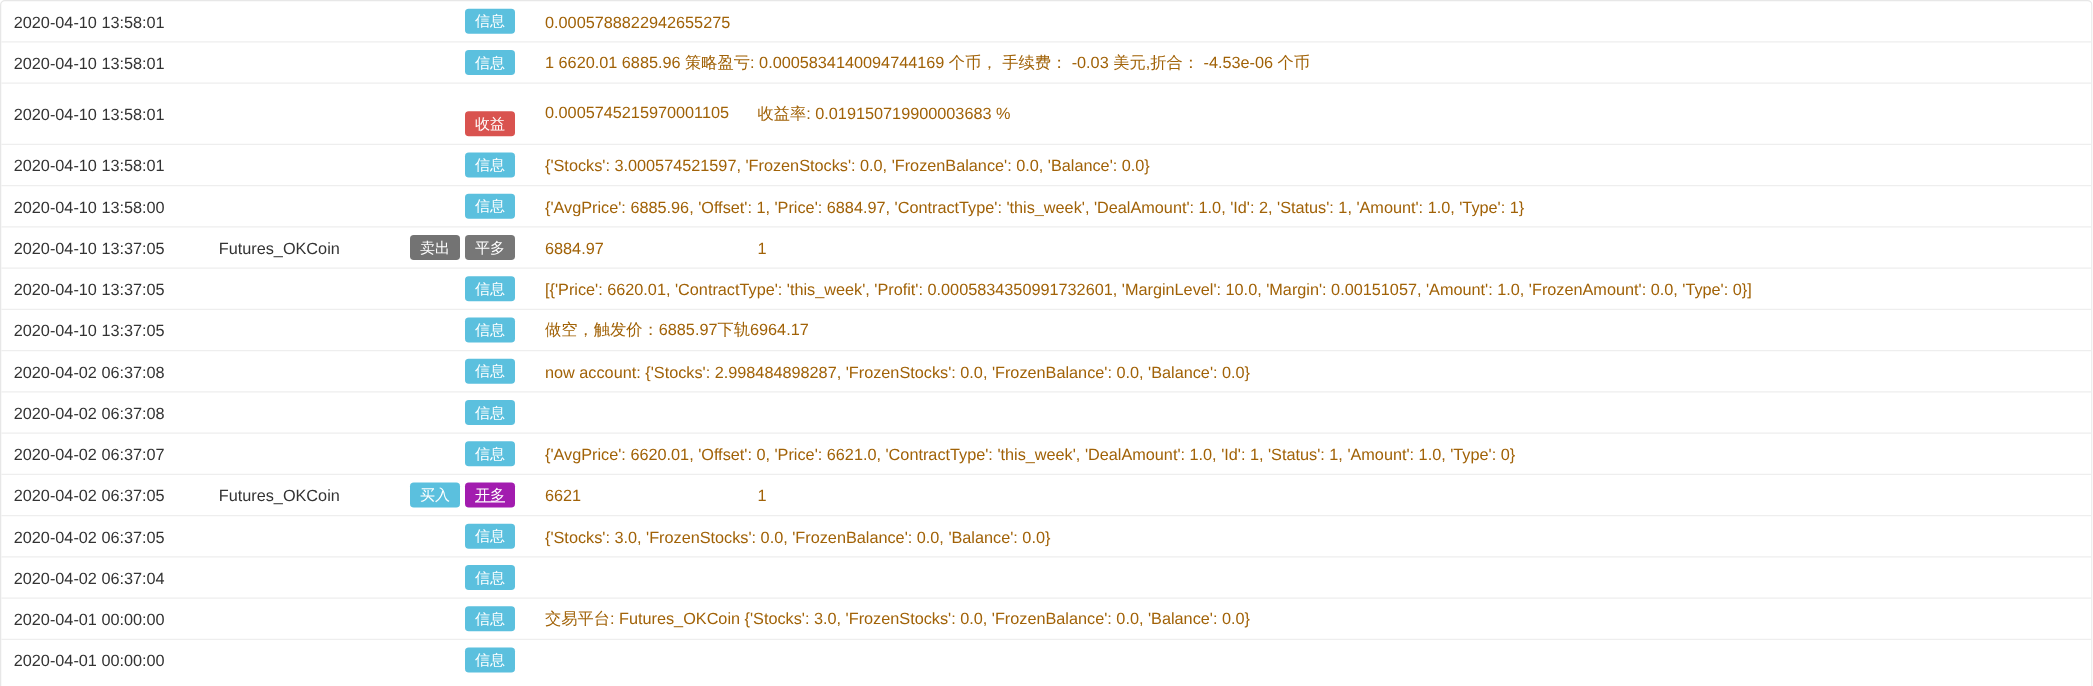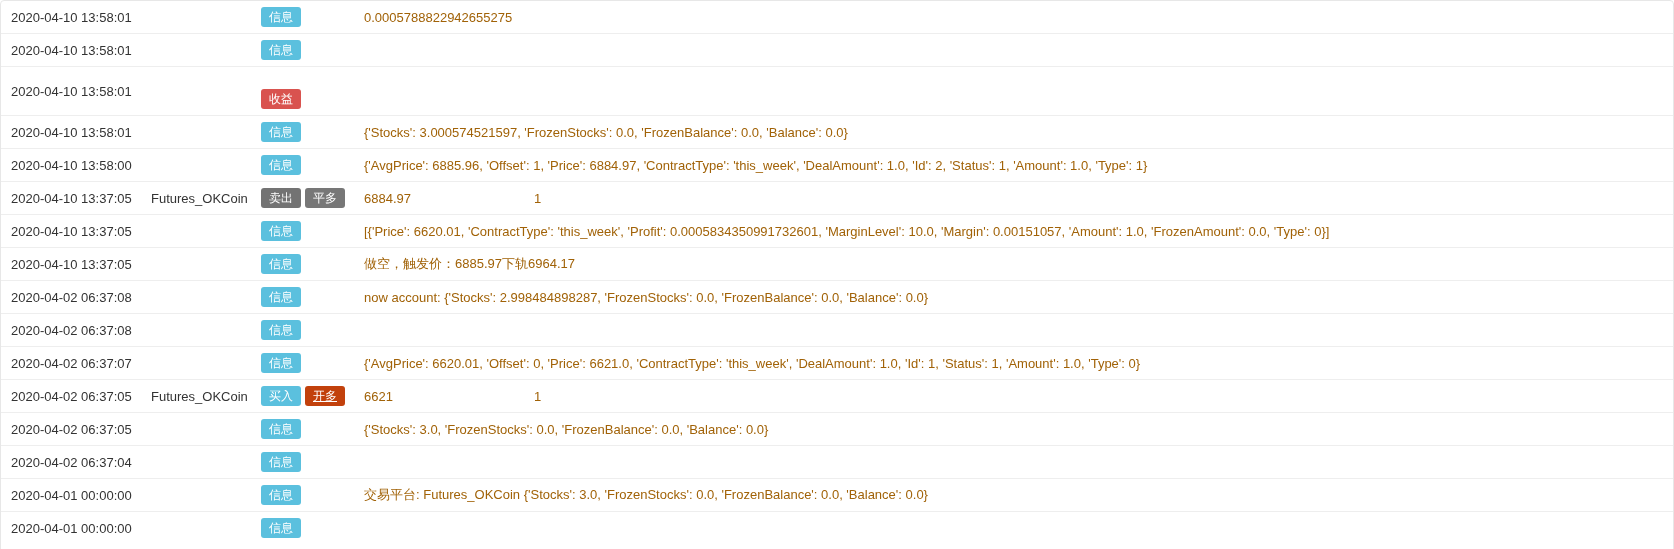--- a/index.html
+++ b/index.html
@@ -20,20 +20,21 @@
       border-radius: 4px;
       overflow: hidden;
       padding-bottom: 30px;
     }
     .log-row {
       display: flex;
       align-items: center;
       padding: 6px 10px;
       border-top: 1px solid #eee;
       min-height: 30px;
+      gap: 24px;
     }
     .log-row:first-child {
       border-top: none;
     }
     .col-time {
       width: 140px;
       flex-shrink: 0;
       color: #333;
       font-size: 13px;
     }
@@ -41,20 +42,21 @@
       width: 110px;
       flex-shrink: 0;
       color: #333;
       font-size: 13px;
     }
     .col-tags {
       width: 103px;
       flex-shrink: 0;
       display: flex;
       gap: 4px;
+      justify-content: flex-end;
     }
     .col-msg {
       flex: 1;
       color: #a16207;
       font-size: 13px;
       white-space: nowrap;
       overflow: hidden;
       display: flex;
     }
     .msg-part1 {
@@ -77,21 +79,21 @@
       background: #5bc0de;
     }
     .tag-danger {
       background: #d9534f;
       margin-top: 16px;
     }
     .tag-warning {
       background: #737373;
     }
     .tag-success {
-      background: #c2410c;
+      background: #a21caf;
       text-decoration: underline;
     }
     .tag-gray {
       background: #777;
     }
   </style>
 </head>
 <body>
 
 <div class="log-container" id="log-body">
@@ -102,26 +104,31 @@
         <span class="tag tag-info">信息</span>
       </div>
       <div class="col-msg">0.0005788822942655275</div>
     </div>
     <div class="log-row">
       <div class="col-time">2020-04-10 13:58:01</div>
       <div class="col-exchange"></div>
       <div class="col-tags">
         <span class="tag tag-info">信息</span>
       </div>
+      <div class="col-msg">1 6620.01 6885.96 策略盈亏: 0.0005834140094744169 个币， 手续费： -0.03 美元,折合： -4.53e-06 个币</div>
     </div>
     <div class="log-row">
       <div class="col-time">2020-04-10 13:58:01</div>
       <div class="col-exchange"></div>
       <div class="col-tags">
         <span class="tag tag-danger">收益</span>
+      </div>
+      <div class="col-msg">
+        <span class="msg-part1">0.0005745215970001105</span>
+        <span>收益率: 0.019150719900003683 %</span>
       </div>
     </div>
     <div class="log-row">
       <div class="col-time">2020-04-10 13:58:01</div>
       <div class="col-exchange"></div>
       <div class="col-tags">
         <span class="tag tag-info">信息</span>
       </div>
       <div class="col-msg">{'Stocks': 3.000574521597, 'FrozenStocks': 0.0, 'FrozenBalance': 0.0, 'Balance': 0.0}</div>
     </div>

